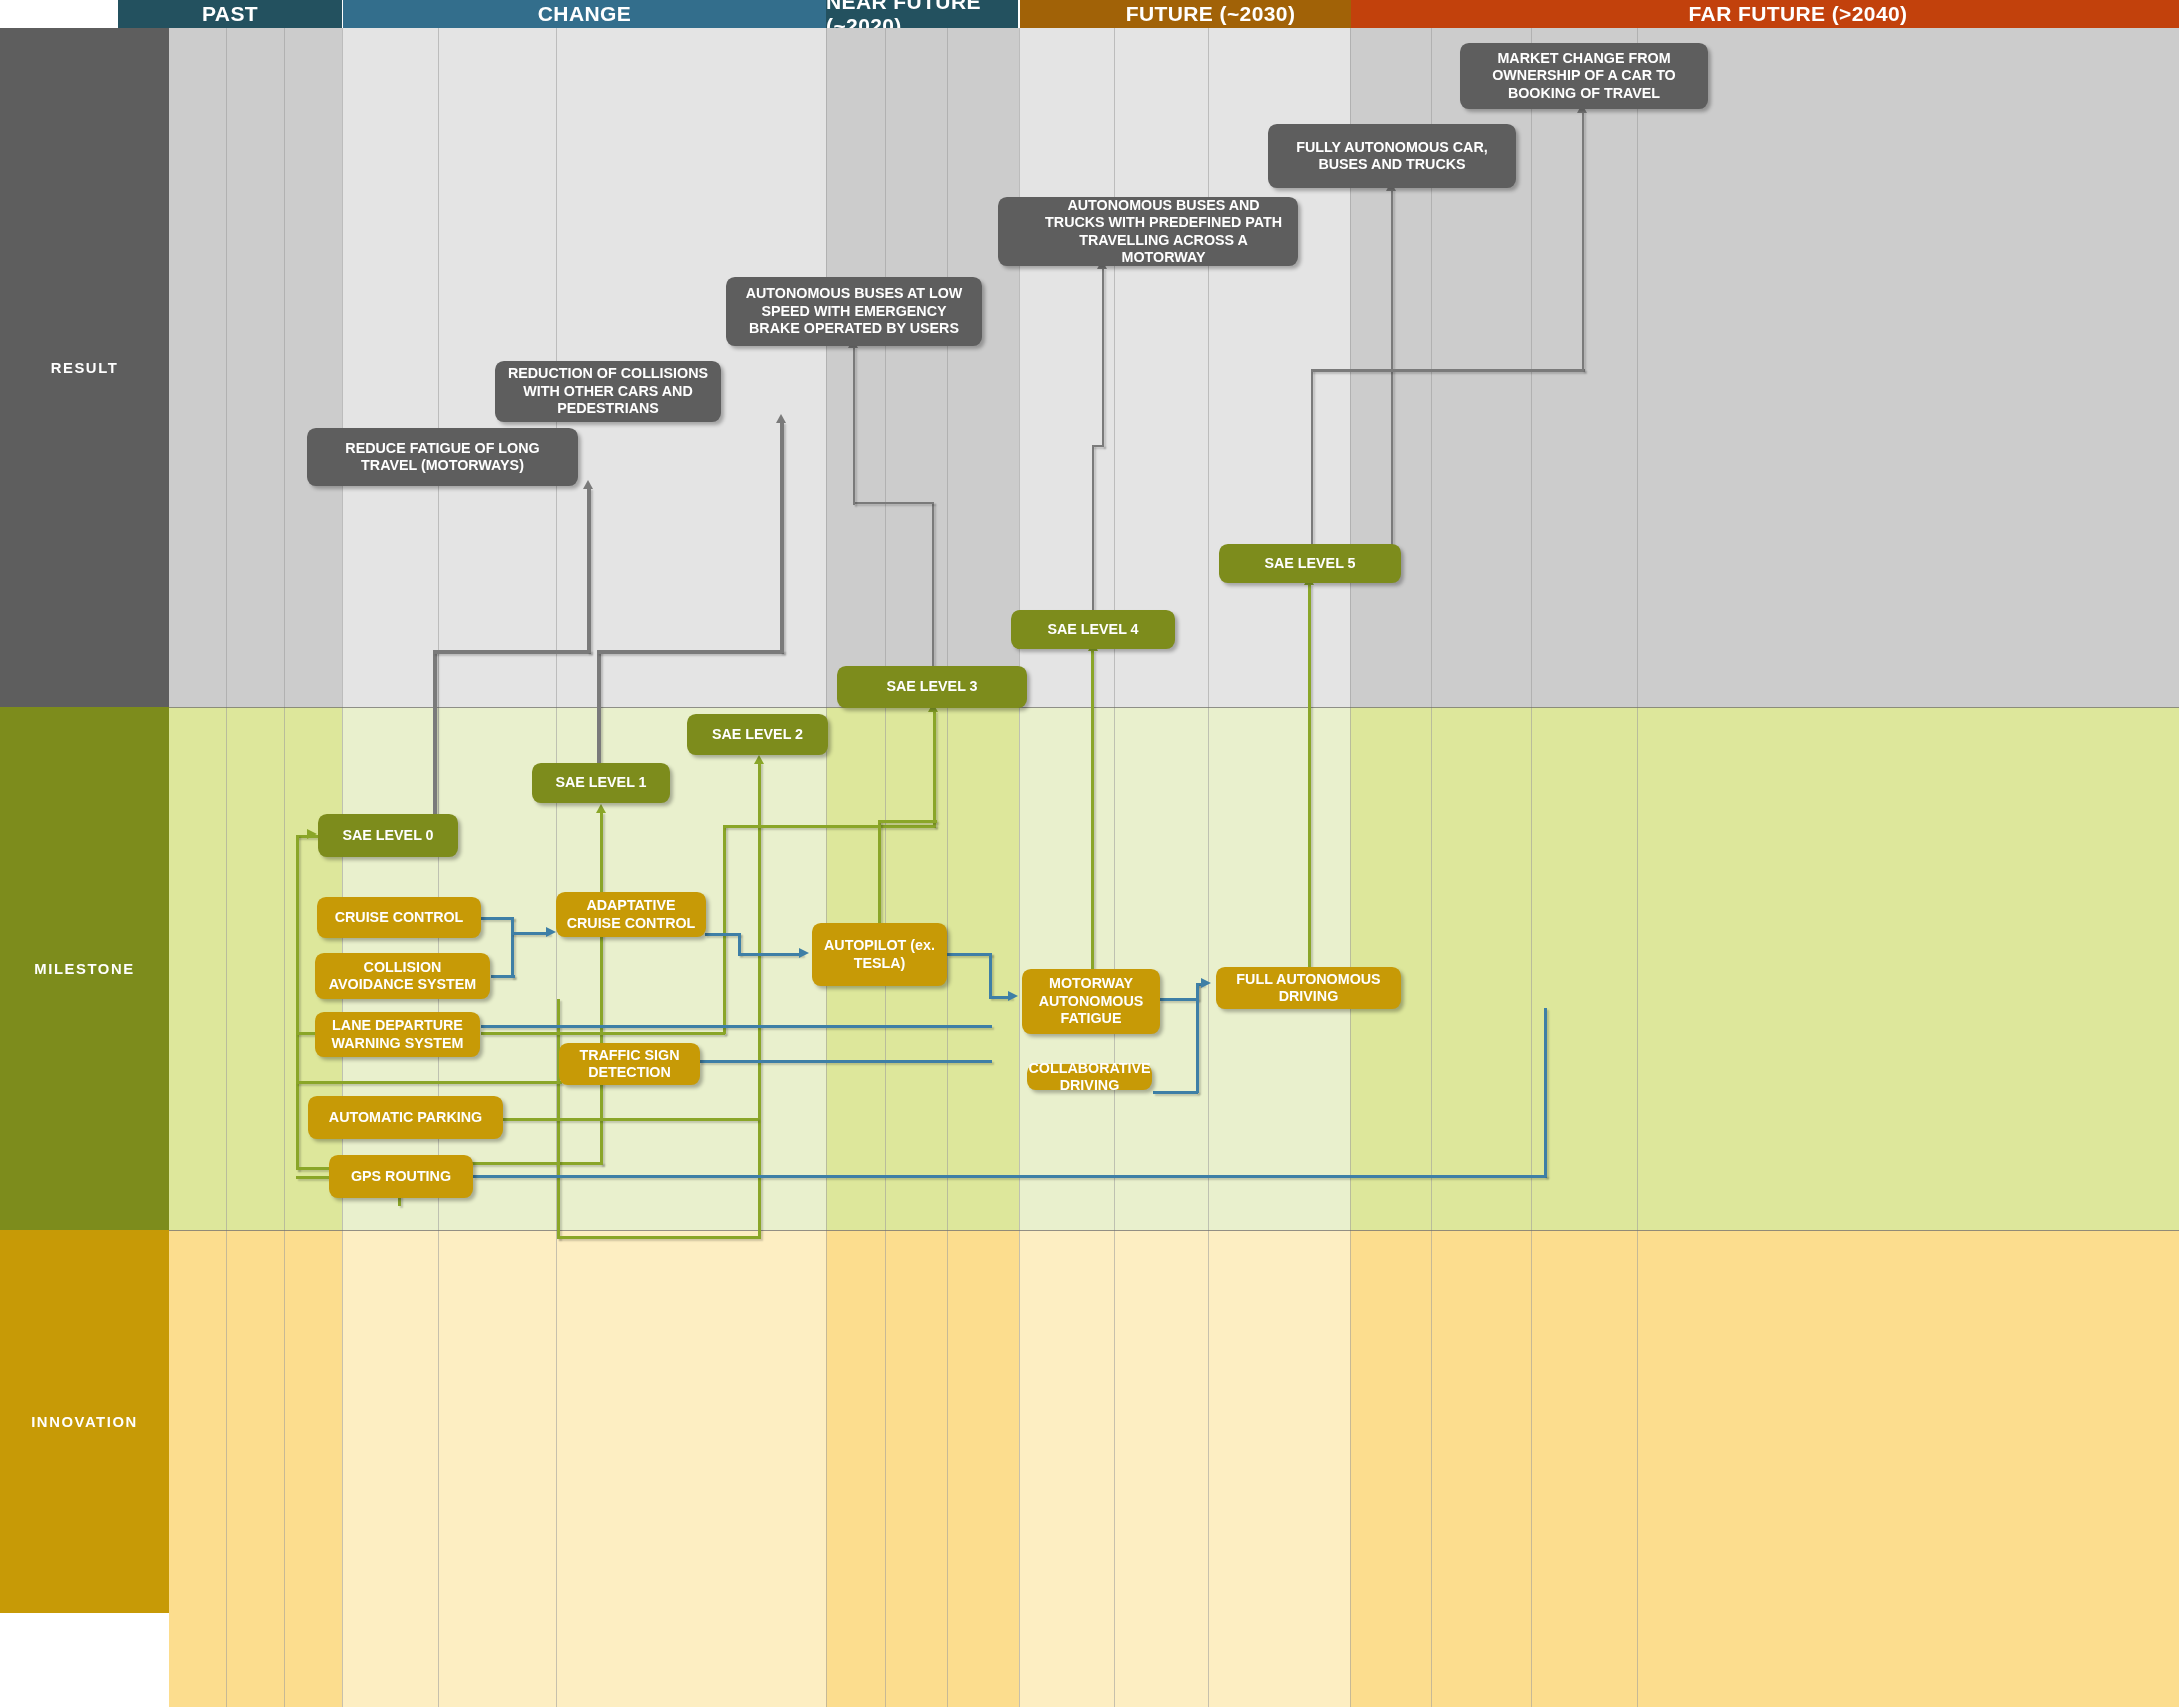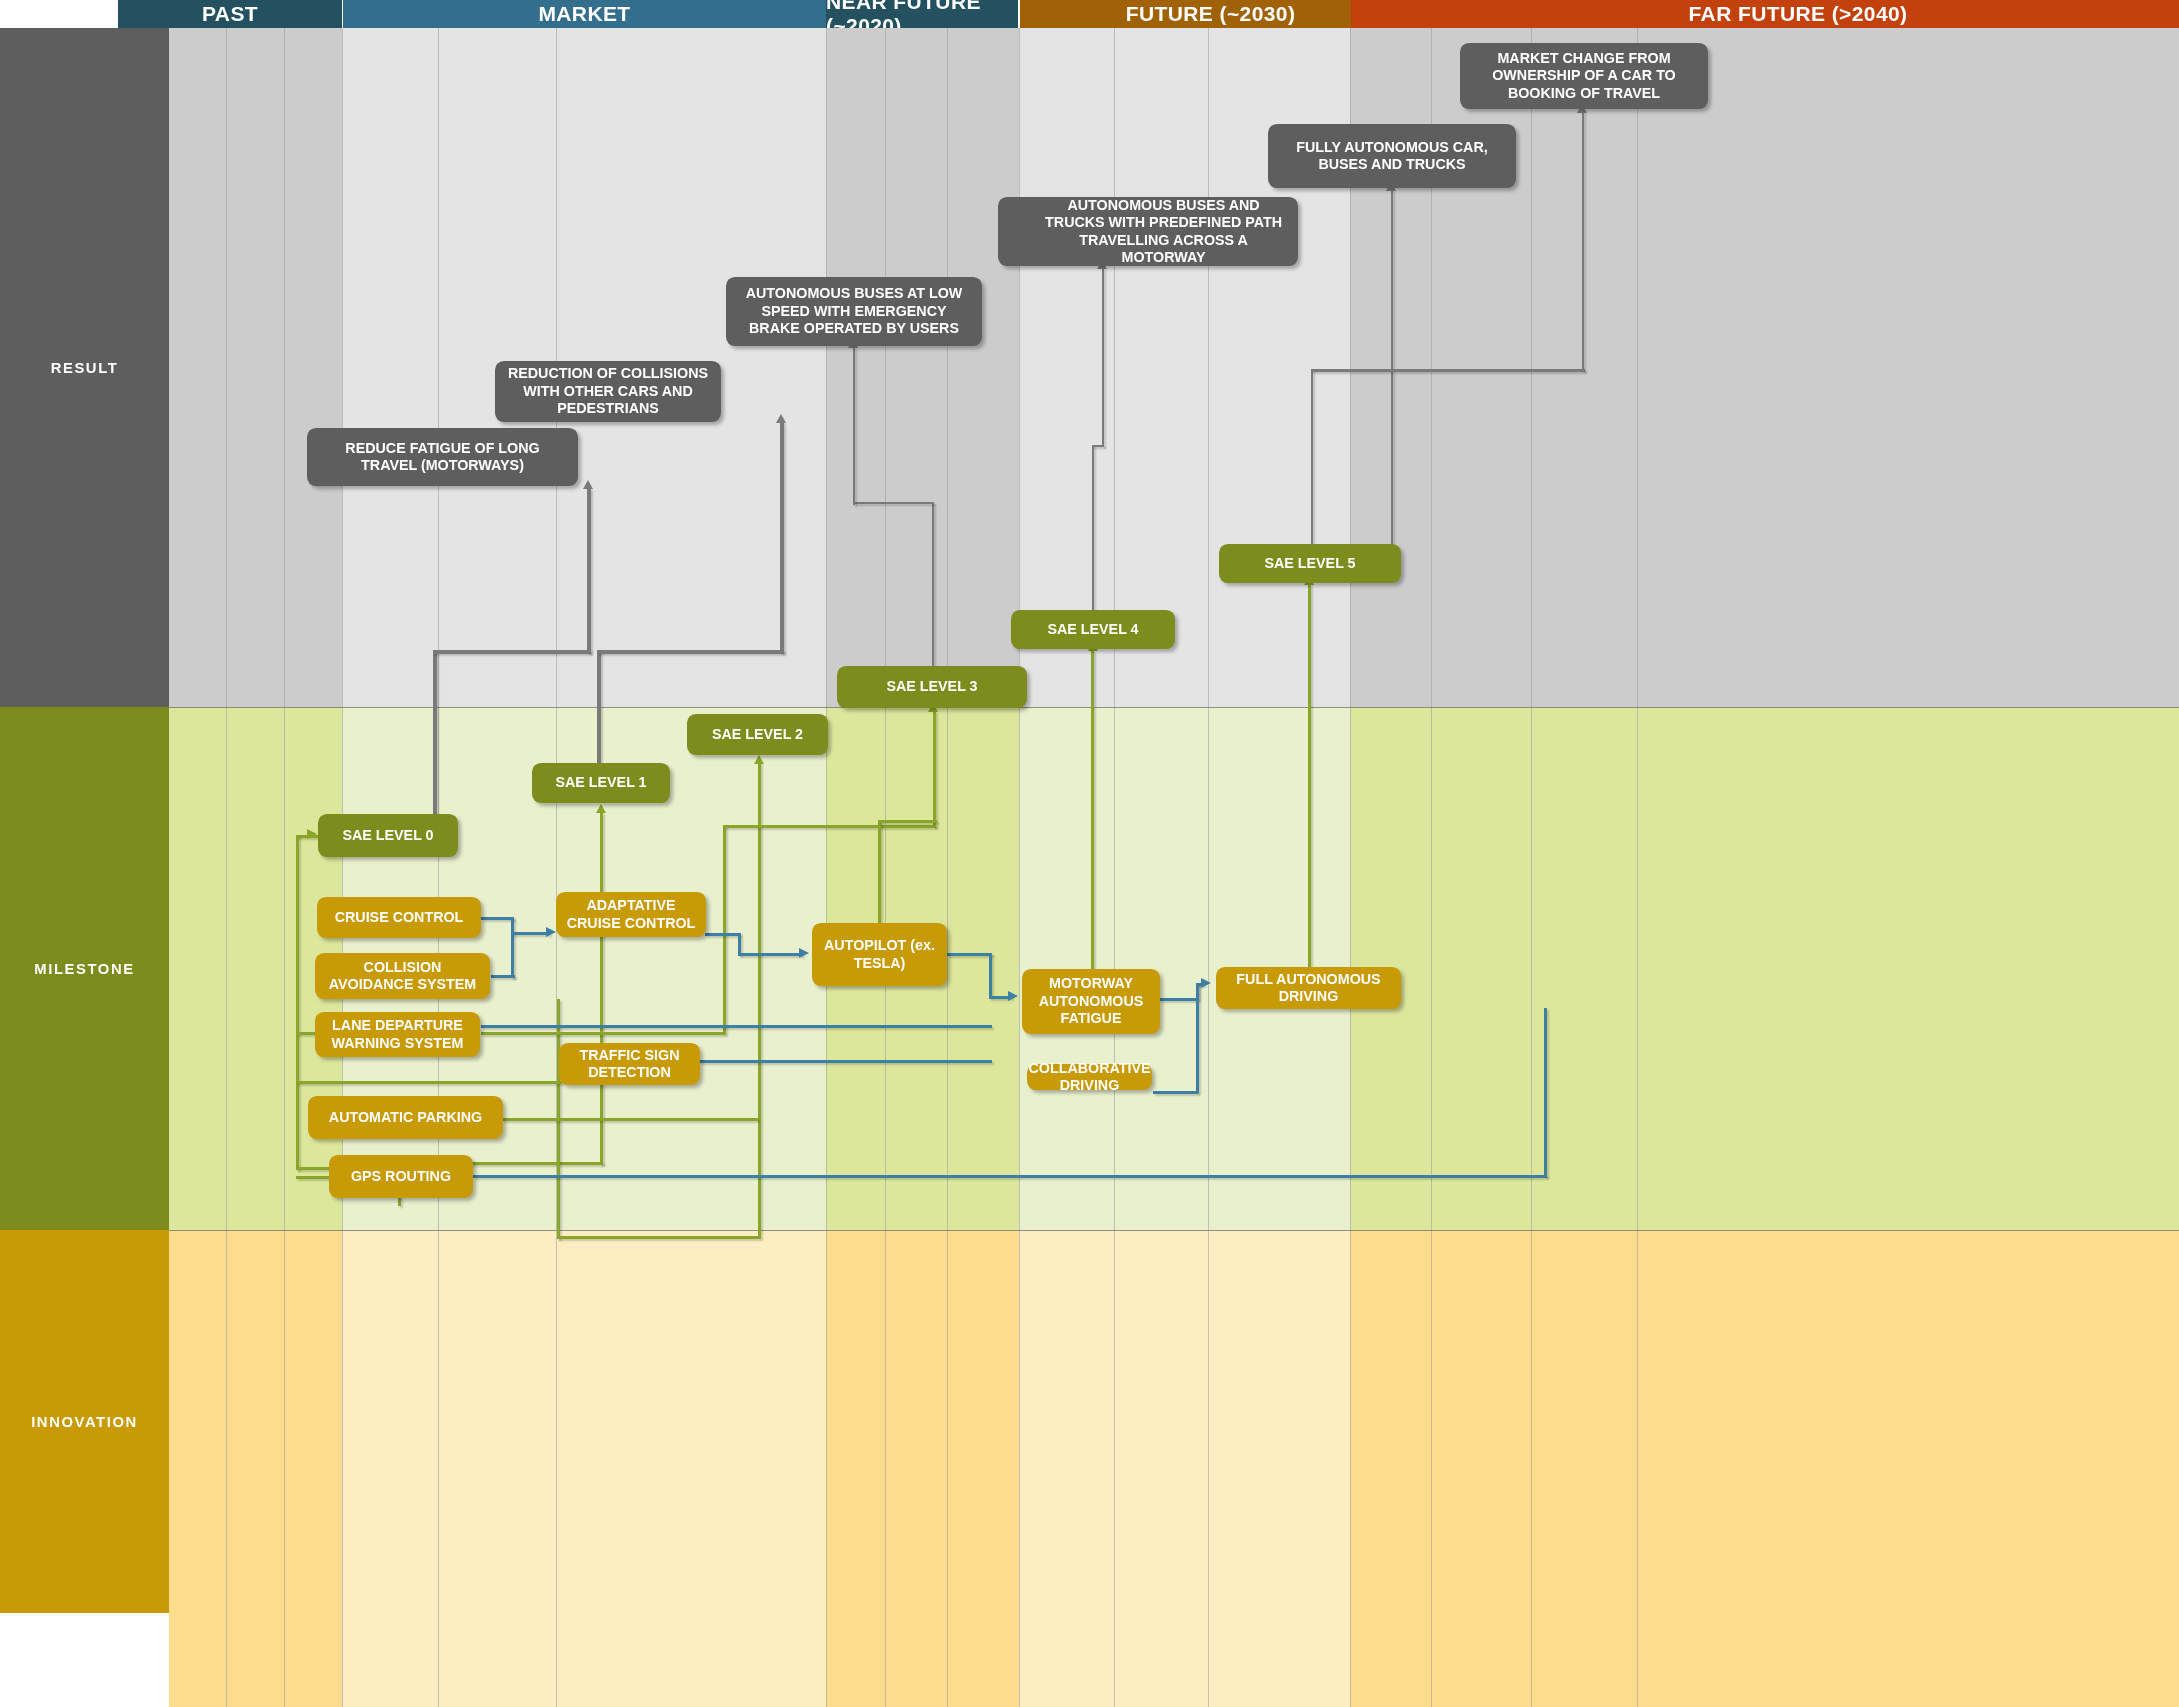--- a/index.html
+++ b/index.html
@@ -50,21 +50,21 @@
 </style>
 </head>
 <body>
 
 <div id="canvas">
 
   <div class="hdr" style="left:118px;width:225px;background:#23515f;">
     <span>PAST</span>
   </div>
   <div class="hdr" style="left:343px;width:484px;background:#336e8c;">
-    <span>MARKET</span>
+    <span>CHANGE</span>
   </div>
   <div class="hdr" style="left:826px;width:193px;background:#23515f;">
     <span>NEAR FUTURE (~2020)</span>
   </div>
   <div class="hdr" style="left:1020px;width:382px;background:#a16207;">
     <span>FUTURE (~2030)</span>
   </div>
   <div class="hdr" style="left:1351px;width:894px;background:#c2410c;border-right:none;text-align:center;">
     <span>FAR FUTURE (&gt;2040)</span>
   </div>

